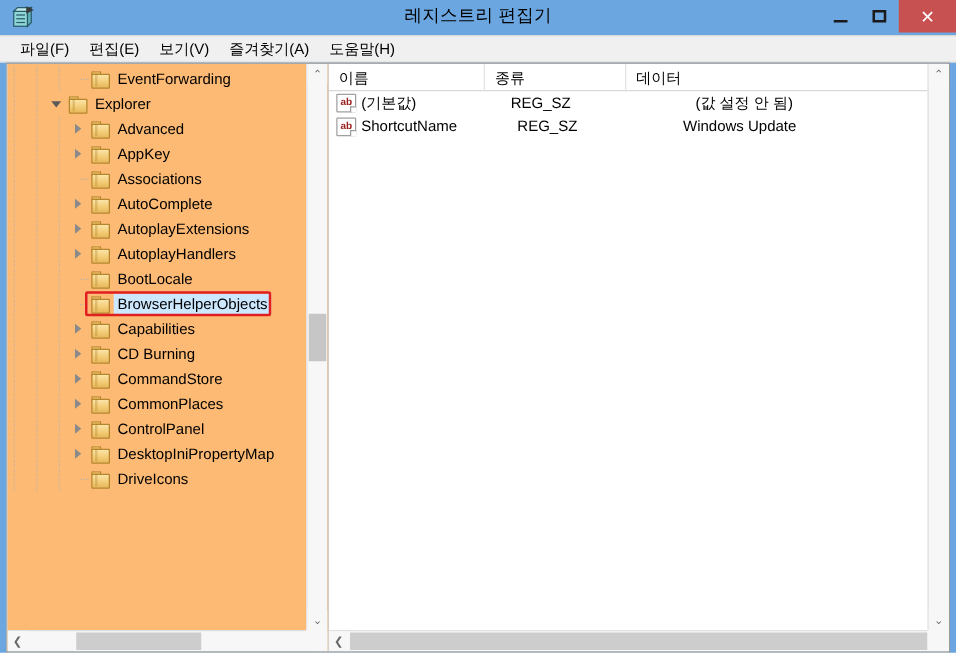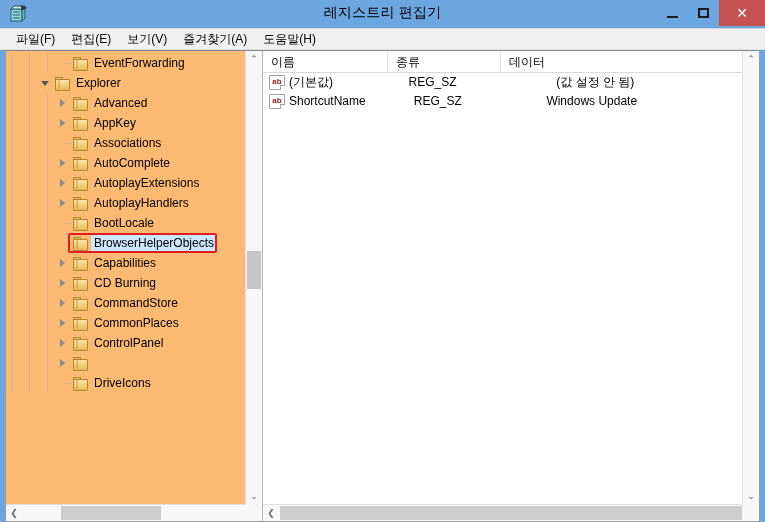--- a/index.html
+++ b/index.html
@@ -492,20 +492,21 @@
               <span class="guide" style="left: 41px;"></span>
             </div>
             <div class="expander collapsed">
               <span class="tri"></span>
             </div>
             <div class="folder">
               <span class="tab"></span>
               <span class="body"></span>
               <span class="spine"></span>
             </div>
+            <span class="tree-label">DesktopIniPropertyMap</span>
           </div>
           <div class="tree-row">
             <div class="indent" style="width: 50px;">
               <span class="guide" style="left: 5px;"></span>
               <span class="guide" style="left: 23px;"></span>
               <span class="guide" style="left: 41px;"></span>
             </div>
             <div class="expander leaf">
               <span class="hline"></span>
             </div>

